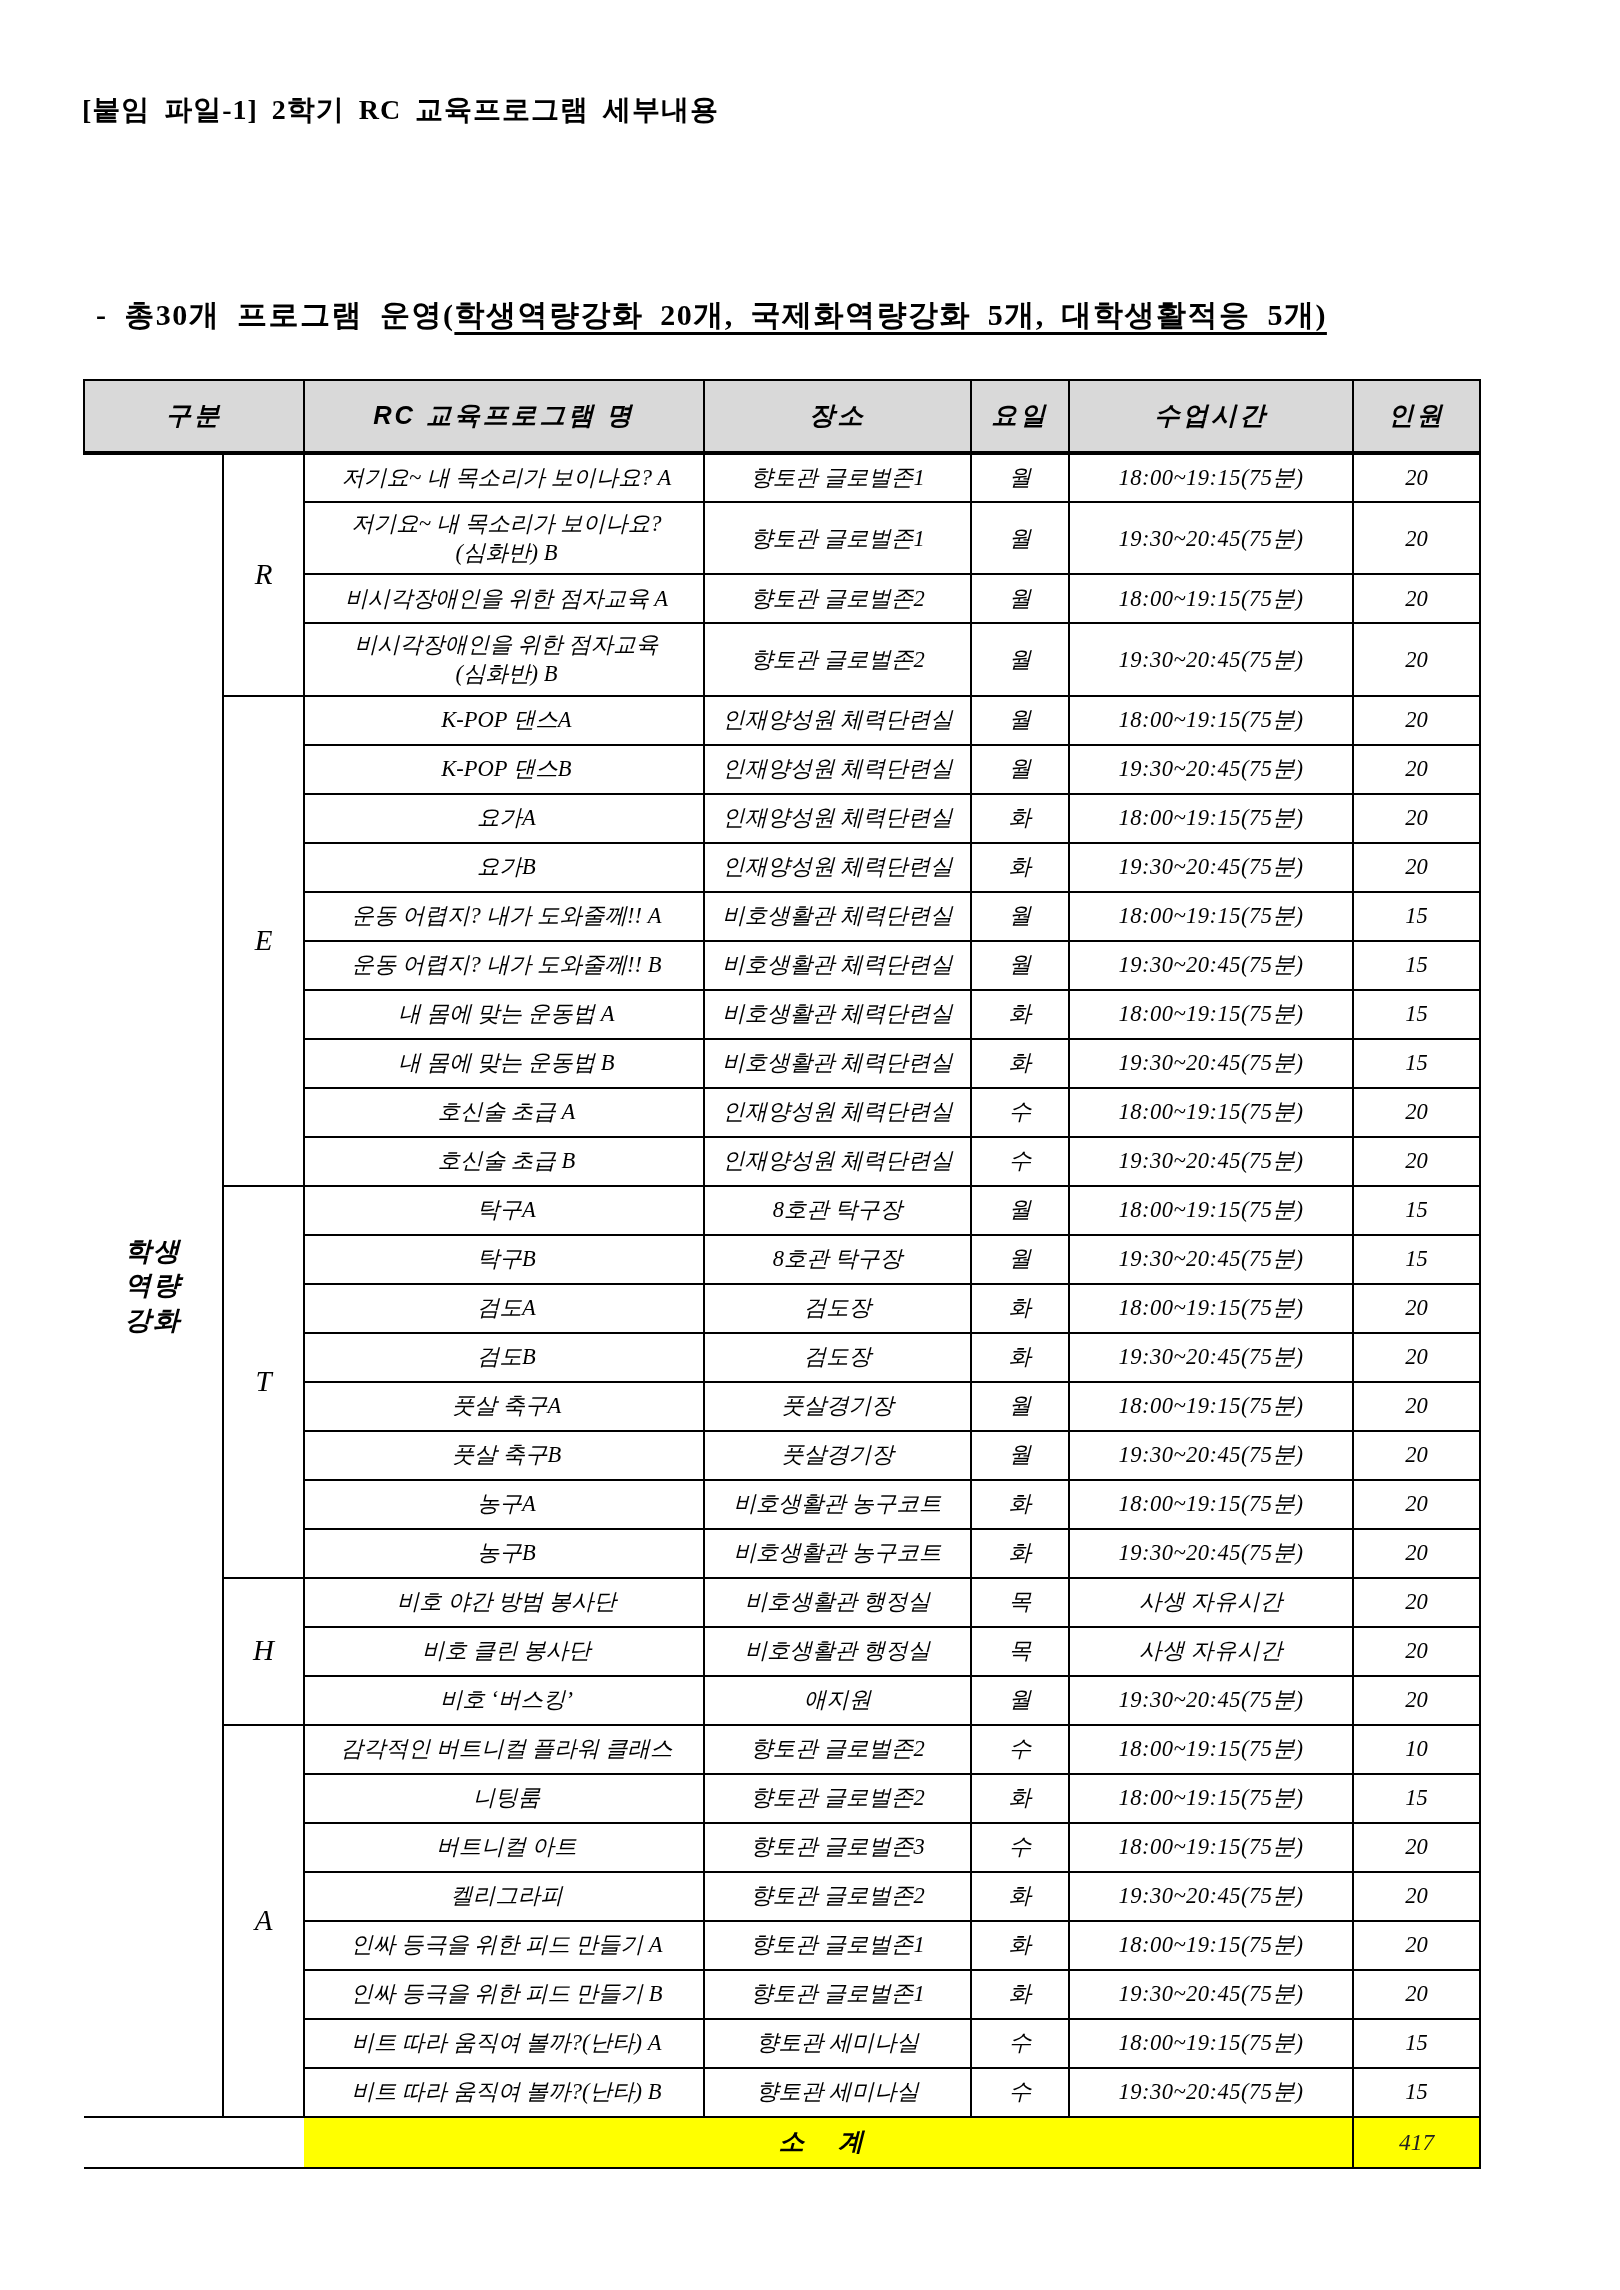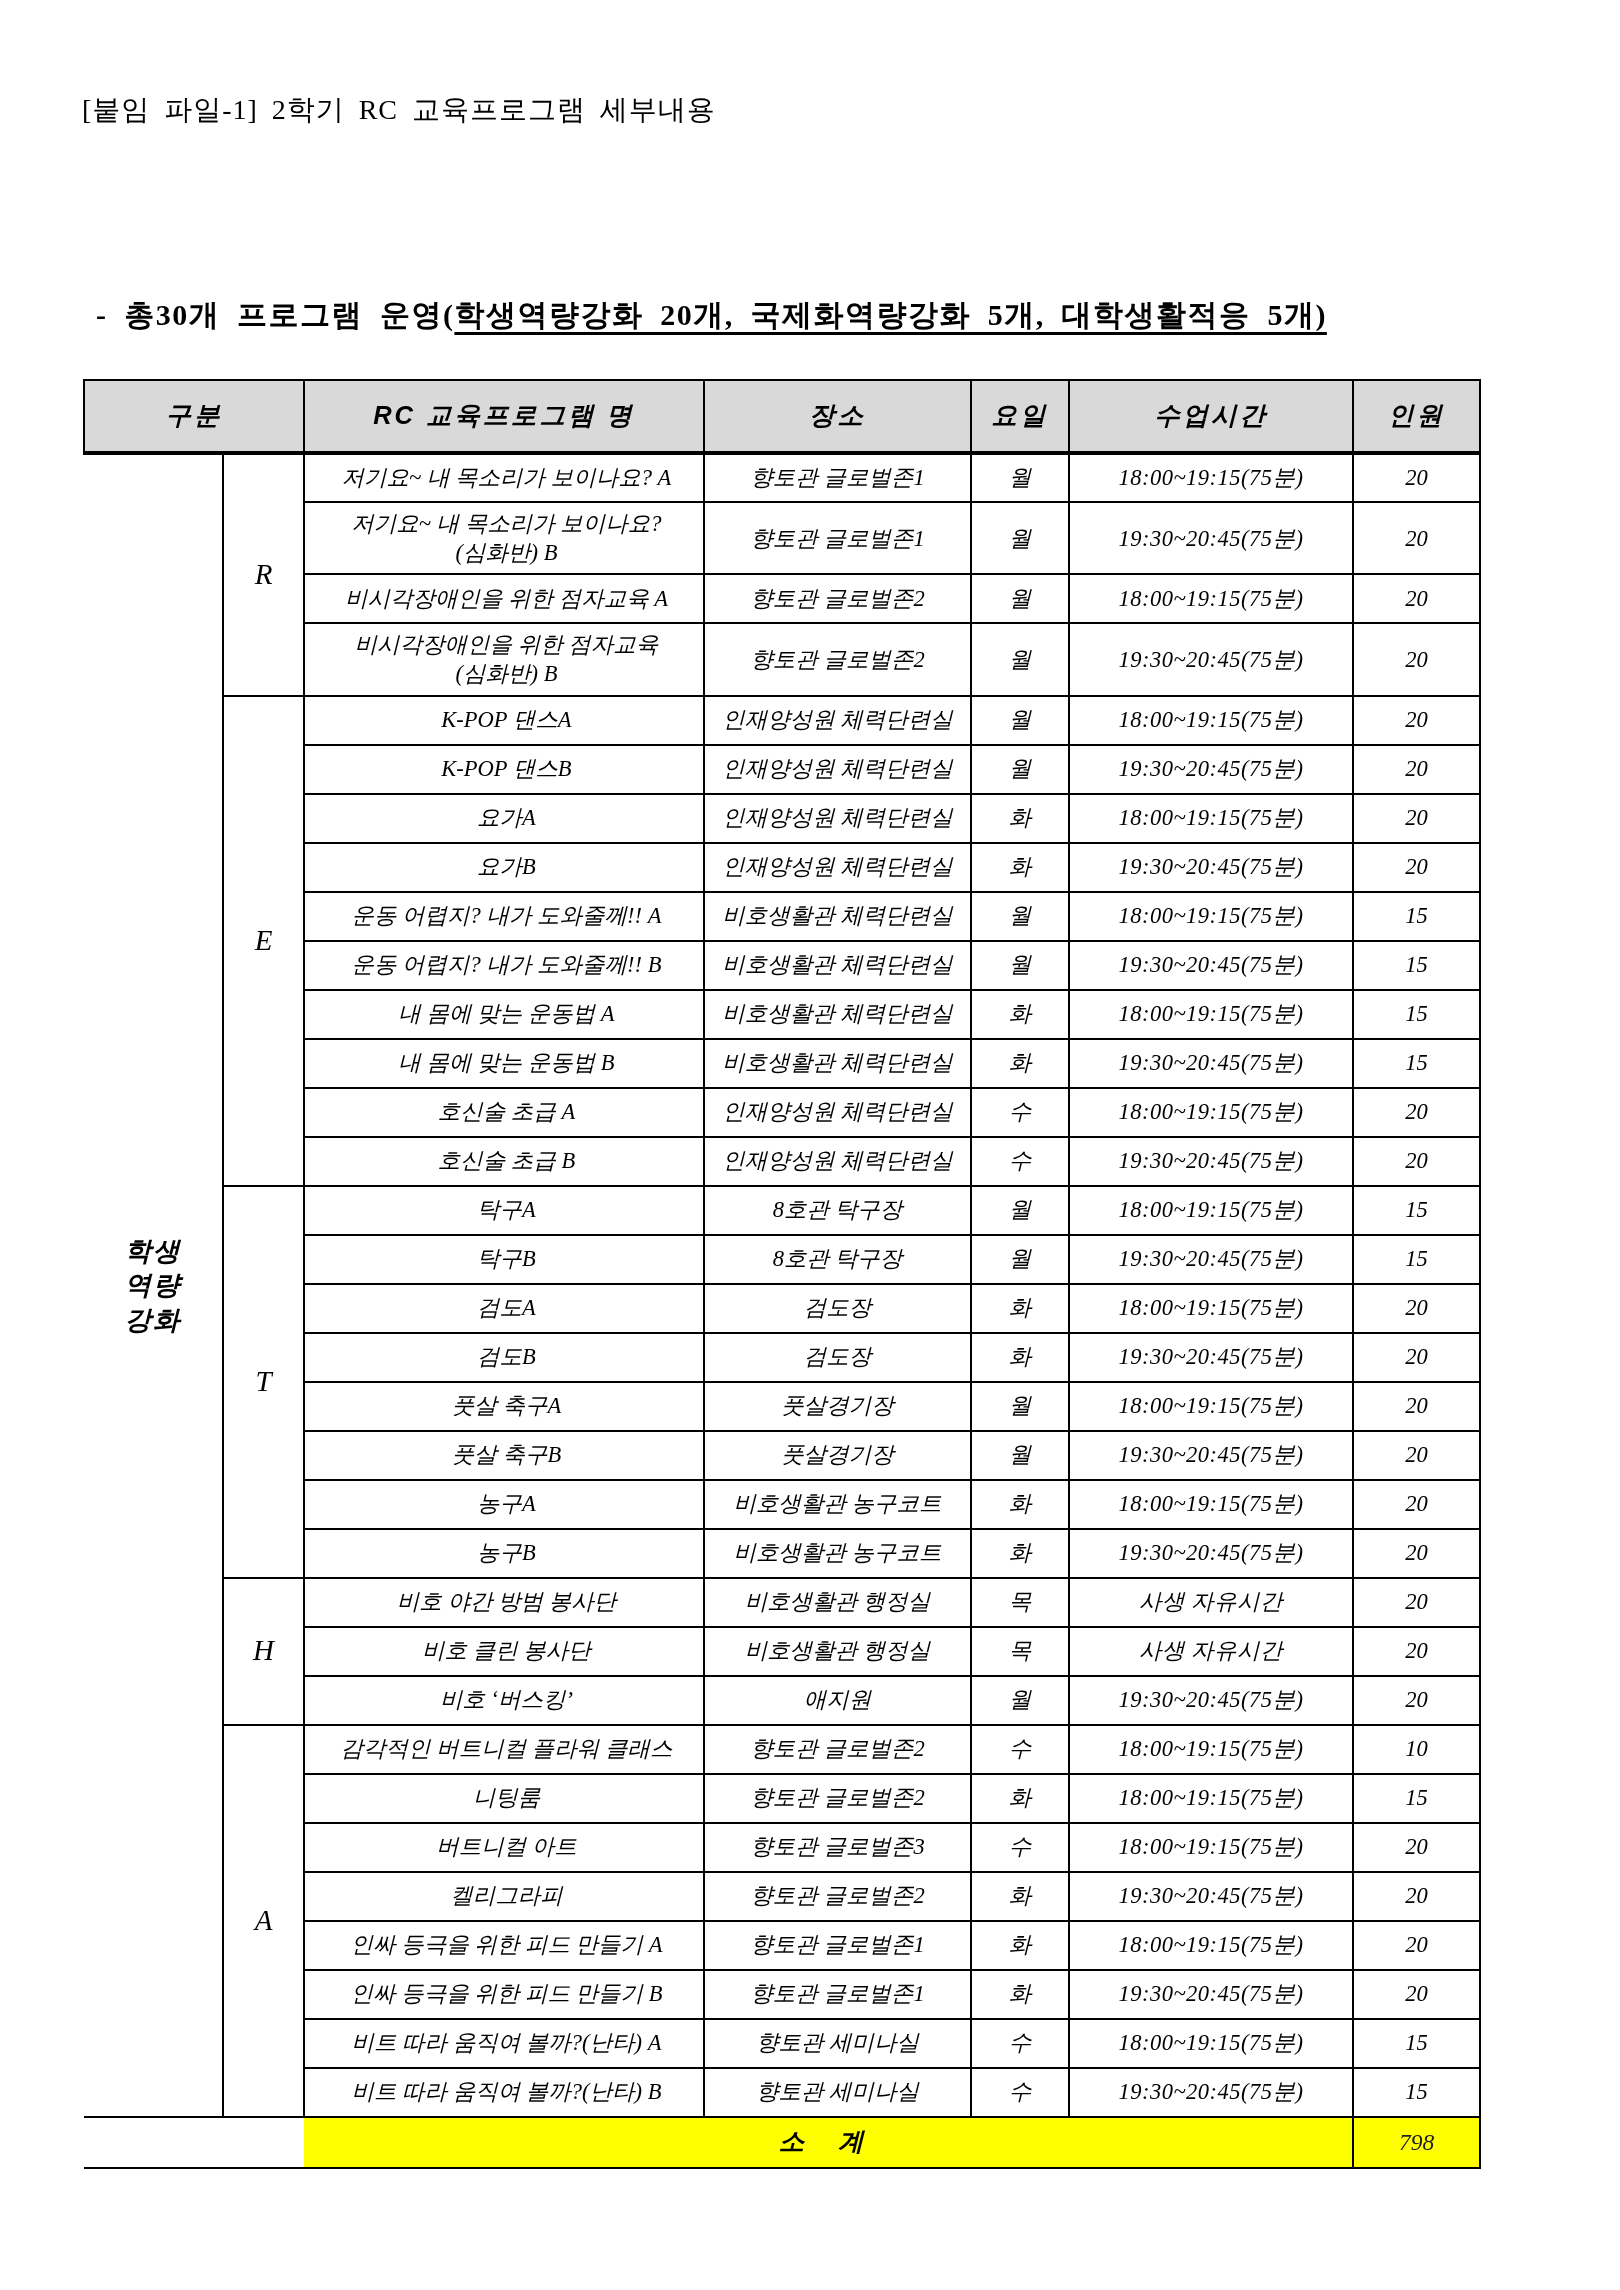--- a/index.html
+++ b/index.html
@@ -17,21 +17,21 @@
     height:2291px;
     background:#ffffff;
     font-family:"Liberation Serif", serif;
     color:#000;
     overflow:hidden;
   }
   .doc-label{
     position:absolute;
     left:82px; top:91px;
     font-size:28px;
-    font-weight:400;
+    font-weight:700;
     letter-spacing:1px;
     word-spacing:5.9px;
     color:#000;
   }
   .title{
     position:absolute;
     left:0; top:211px;
     width:100%;
     text-align:center;
     font-family:"Liberation Sans", sans-serif;
@@ -392,19 +392,19 @@
           <td class="place-cell">향토관 세미나실</td>
           <td class="day-cell">수</td>
           <td class="time-cell">19:30~20:45(75분)</td>
           <td class="count-cell">15</td>
         </tr>
       </tbody>
     <tfoot>
       <tr>
         <td colspan="2" class="blank-cell"></td>
         <td colspan="4" class="sum-label-cell">소 계</td>
-        <td class="sum-value-cell">798</td>
+        <td class="sum-value-cell">417</td>
       </tr>
     </tfoot>
   </table>
 
 </div>
 
 
 </body></html>

